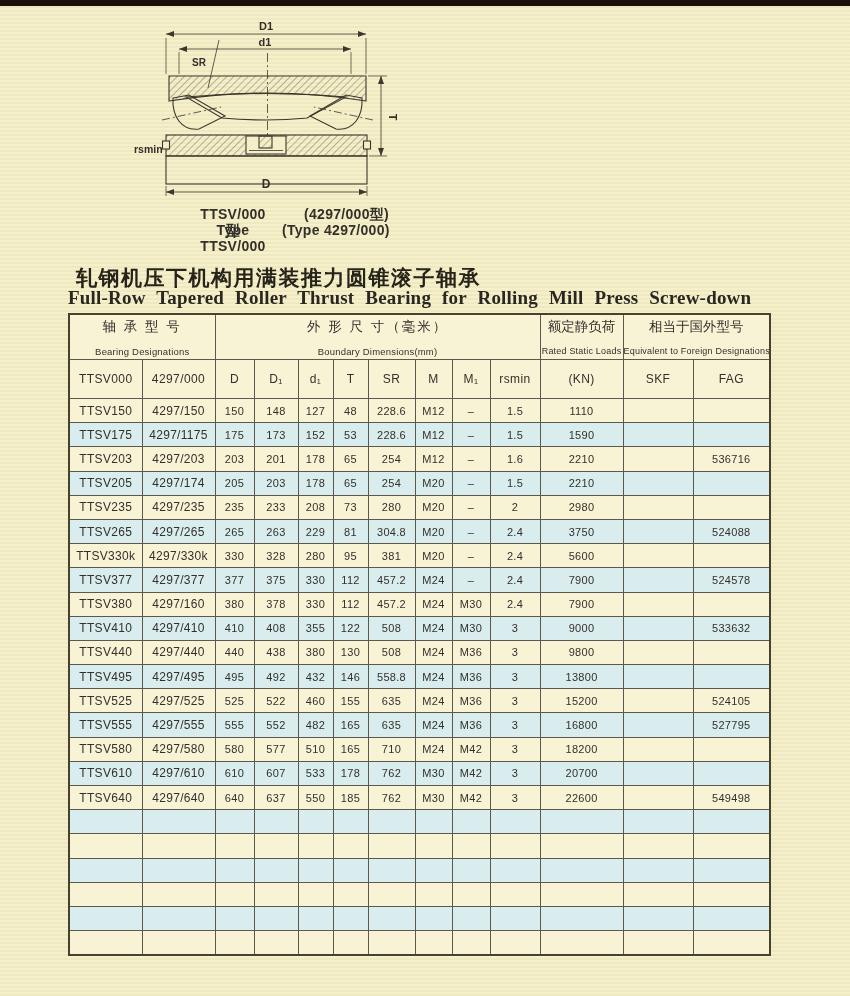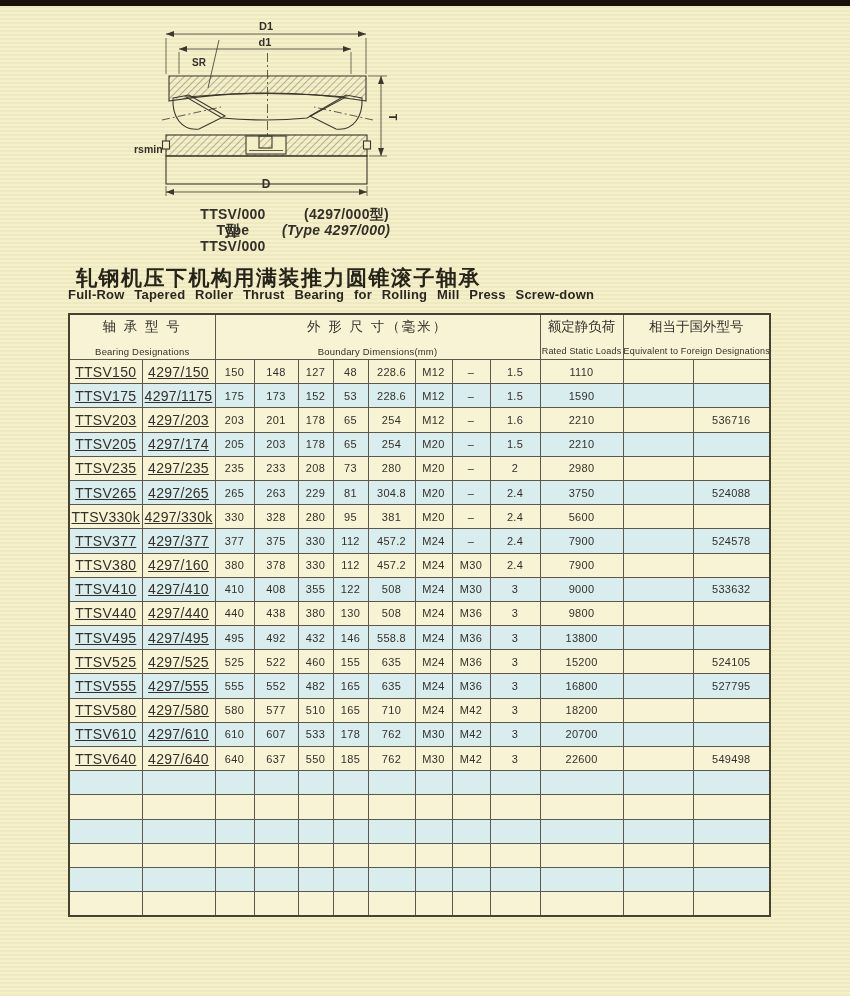--- a/index.html
+++ b/index.html
@@ -16,46 +16,46 @@
   .figure{position:absolute;left:0;top:0;width:480px;height:250px;margin-left:29px;}
   .figure svg{position:absolute;left:100px;top:18px;}
   svg text{font-family:"Liberation Sans","DejaVu Sans",sans-serif;
            fill:var(--ink,#33302a);}
   .caption{position:absolute;left:165px;top:206px;width:260px;
            font-size:14px;font-weight:bold;color:var(--ink,#33302a);
            letter-spacing:.3px;text-align:center;}
   .cap-row{display:flex;height:16px;line-height:16px;}
   .cap-row .c1{width:78px;}
   .cap-row.r1 .c2{margin-left:32px;}
-  .cap-row.r2 .c2{margin-left:10px;font-style:italic;}
+  .cap-row.r2 .c2{margin-left:10px;}
 
   
   .title-zh{position:absolute;left:68px;top:256px;margin:8px;
             font-size:21px;font-weight:bold;letter-spacing:1.5px;
             color:#262319;}
   .title-en{position:absolute;left:68px;top:287px;margin:0;
-            font-size:13px;font-weight:bold;word-spacing:6px;
-            letter-spacing:.2px;color:#2a2722;}
+            font-size:19px;font-weight:bold;word-spacing:6px;
+            letter-spacing:.2px;color:#2a2722;font-family:Liberation Serif, serif;}
 
   
   table.spec{position:absolute;left:68px;top:313px;width:701px;
              border-collapse:collapse;table-layout:fixed;
              border:2px solid var(--outer_border,#46422f);}
   table.spec th,table.spec td{
              border:1px solid var(--grid_line,#5c584e);
              text-align:center;vertical-align:middle;
              padding:0;color:var(--ink,#33302a);
              overflow:hidden;white-space:nowrap;}
   tr.group-row th{height:44px;background:var(--row_cream,#f9f3d6);}
   .h-zh{font-size:13.5px;letter-spacing:2px;font-weight:normal;}
   .h-en{font-size:9.5px;font-weight:normal;margin-top:10px;letter-spacing:.2px;}
   tr.sub-row th{height:38px;background:var(--row_cream,#f9f3d6);
                 font-size:12px;font-weight:normal;letter-spacing:.4px;}
   tbody td{height:23.2px;font-size:11px;letter-spacing:.3px;}
-  tbody td:first-child,tbody td:nth-child(2){font-size:14px;text-decoration:underline;}
+  tbody td:first-child,tbody td:nth-child(2){font-size:12px;}
   tbody tr:nth-child(odd) td{background:var(--row_cream,#f9f3d6);}
   tbody tr:nth-child(even) td{background:var(--row_blue,#d9edee);}
 </style>
 </head>
 <body>
 
 <div class="page">
   <div class="top-bar"></div>
 
   <div class="figure">
@@ -162,20 +162,35 @@
         </th>
         <th>
           <div class="h-zh" style="letter-spacing:0">额定静负荷</div>
           <div class="h-en" style="font-size:9px">Rated Static Loads</div>
         </th>
         <th colspan="2">
           <div class="h-zh" style="letter-spacing:0">相当于国外型号</div>
           <div class="h-en" style="font-size:9px">Equivalent to Foreign Designations</div>
         </th>
       </tr>
+      <tr class="sub-row">
+        <th>TTSV000</th>
+        <th>4297/000</th>
+        <th>D</th>
+        <th>D₁</th>
+        <th>d₁</th>
+        <th>T</th>
+        <th>SR</th>
+        <th>M</th>
+        <th>M₁</th>
+        <th>rsmin</th>
+        <th>(KN)</th>
+        <th>SKF</th>
+        <th>FAG</th>
+      </tr>
     </thead>
     <tbody>
         <tr>
           <td>TTSV150</td>
           <td>4297/150</td>
           <td>150</td>
           <td>148</td>
           <td>127</td>
           <td>48</td>
           <td>228.6</td>

